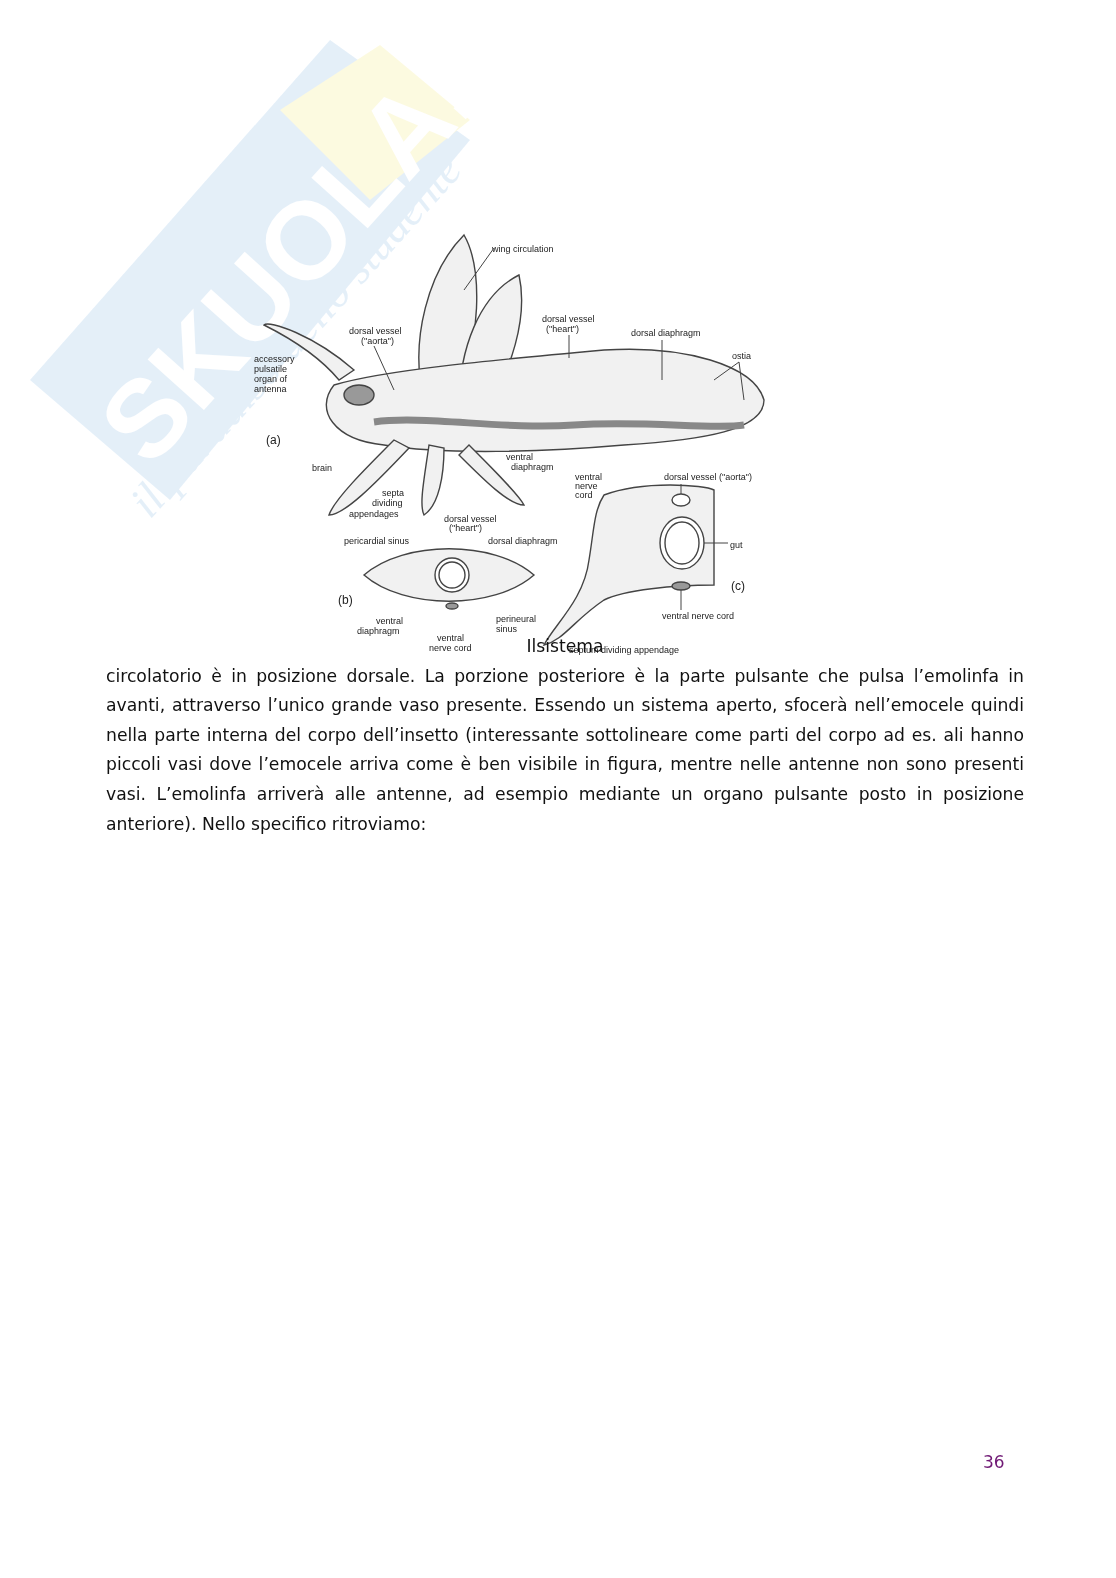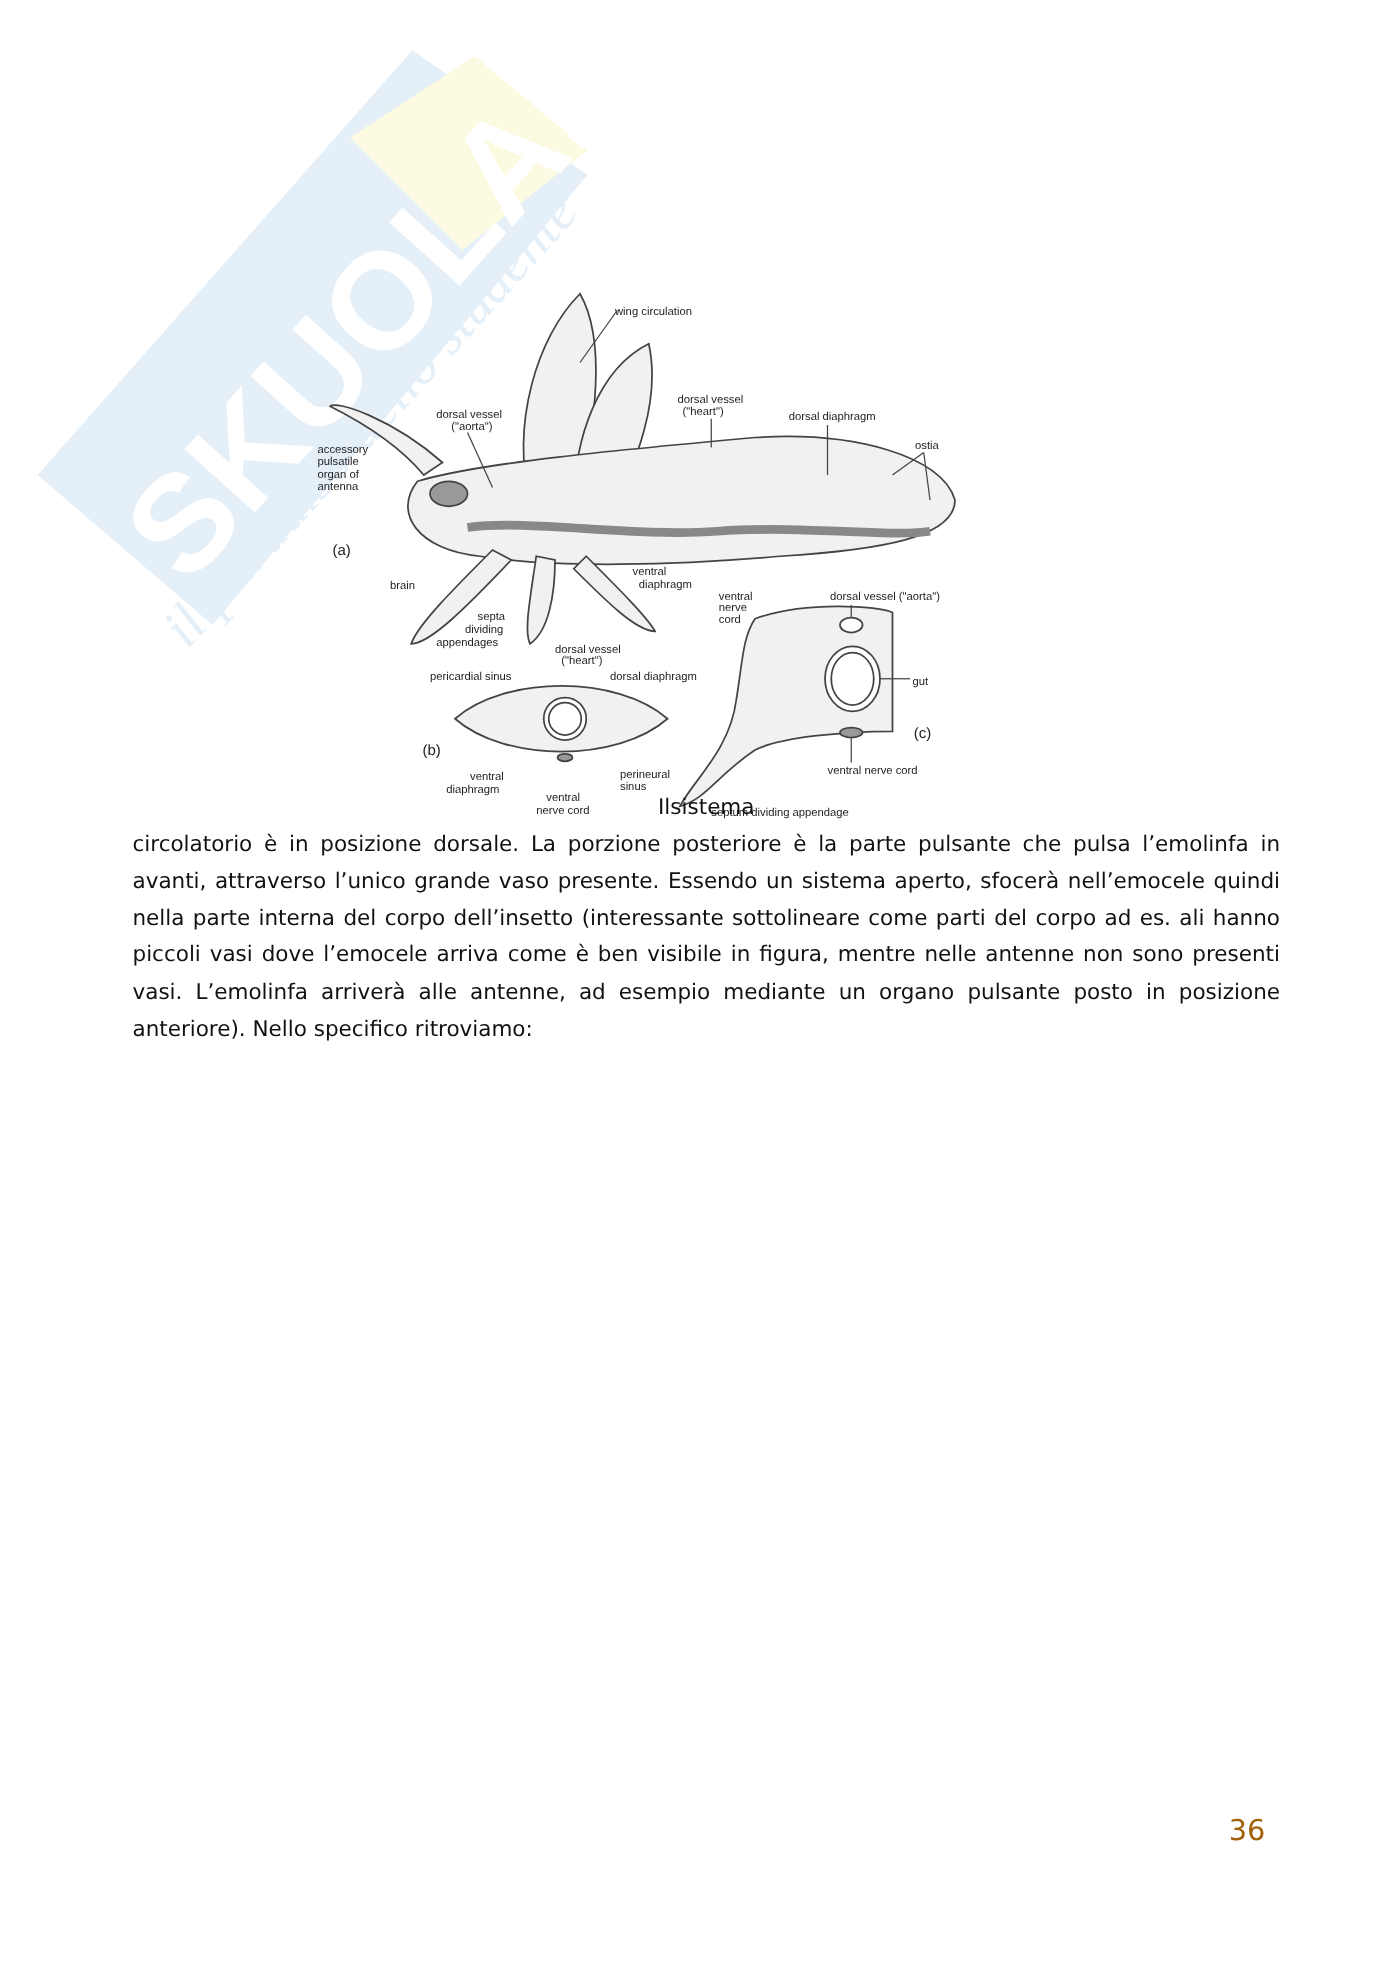--- a/index.html
+++ b/index.html
@@ -12,21 +12,21 @@
     .slide-title { position: absolute; left: 12px; top: 12px; font-family: "Liberation Sans", sans-serif; font-size: 39px; color: #d9583a; letter-spacing: -0.5px; white-space: nowrap; }
     .slide-note { position: absolute; left: 468px; top: 66px; width: 300px; font-family: "Liberation Sans", sans-serif; font-size: 19px; line-height: 25px; color: #3a3a3a; }
 
     .figure { position: absolute; left: 244px; top: 230px; width: 540px; height: 430px; }
     .figure svg { width: 100%; height: 100%; }
     .lbl { font-family: "Liberation Sans", sans-serif; font-size: 9px; fill: #222; }
     .lblp { font-family: "Liberation Sans", sans-serif; font-size: 12px; fill: #222; }
 
     .body-text { position: absolute; left: 106px; top: 632px; width: 918px; font-family: "DejaVu Sans", sans-serif; font-size: 17.2px; line-height: 29.6px; color: #111; text-align: justify; }
     .first-line { display: flex; justify-content: center; }
-    .page-number { position: absolute; left: 983px; top: 1452px; font-family: "DejaVu Sans", sans-serif; font-size: 23px; color: #a16207; }
+    .page-number { position: absolute; left: 983px; top: 1452px; font-family: "DejaVu Sans", sans-serif; font-size: 17px; color: #701a75; }
   </style>
 </head>
 <body>
 
 <div class="page">
 
   <svg class="watermark" viewBox="0 0 1116 700">
     <g opacity="0.55">
       <polygon points="30,380 330,40 470,140 170,500" fill="#cfe3f4"></polygon>
       <polygon points="280,110 380,45 470,120 370,200" fill="#fbf6c8"></polygon>

